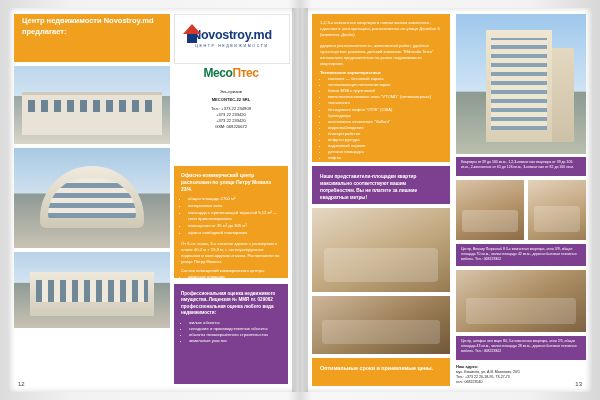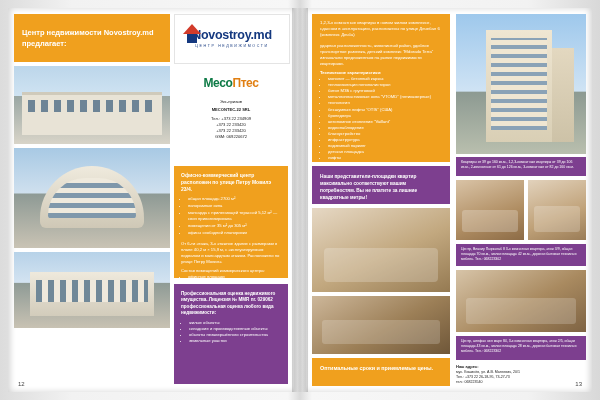--- a/index.html
+++ b/index.html
@@ -16,21 +16,21 @@
   .page.left{left:8px;width:286px;box-shadow:2px 0 6px rgba(0,0,0,.18) inset;}
   .page.right{left:306px;width:286px;box-shadow:-2px 0 6px rgba(0,0,0,.18) inset;}
   .gutter{position:absolute;left:292px;top:8px;width:16px;height:384px;
     background:linear-gradient(90deg,rgba(0,0,0,.18),rgba(0,0,0,.03) 35%,rgba(0,0,0,.05) 50%,rgba(0,0,0,.03) 65%,rgba(0,0,0,.18));}
   .pg-num{position:absolute;bottom:5px;font-size:6px;color:#444;}
   .pg-num.l{left:10px;}
   .pg-num.r{right:10px;}
 
   
   .l-head{position:absolute;left:6px;top:6px;width:156px;height:48px;background:#f0a01e;}
-  .l-head .t{color:#fff;font-size:7.5px;font-weight:bold;line-height:11px;padding:13px 8px;}
+  .l-head .t{color:#fff;font-size:7.5px;font-weight:bold;line-height:11px;padding:1px 8px;}
   .logo-box{position:absolute;left:166px;top:6px;width:114px;height:48px;background:#fff;border:1px solid #e4e4e4;}
   .logo-n{font-size:12.5px;font-weight:bold;color:#14387f;letter-spacing:-.3px;text-align:center;margin-top:13px;}
   .logo-sub{font-size:3.6px;color:#14387f;letter-spacing:1.6px;text-align:center;margin-top:2px;}
   .logo-house{position:absolute;left:8px;top:9px;width:0;height:0;border-left:9px solid transparent;border-right:9px solid transparent;border-bottom:10px solid #d23b2a;}
   .logo-house:after{content:"";position:absolute;left:-5px;top:10px;width:10px;height:9px;background:#14387f;}
 
   .photo{position:absolute;background:#9fb3c4;overflow:hidden;}
   .ph1{left:6px;top:58px;width:156px;height:78px;
     background:linear-gradient(180deg,#bcd6ea 0%,#cfe3f2 38%,#9aa7a4 39%,#d8d4c8 100%);}
   .ph1:before{content:"";position:absolute;left:8px;top:26px;width:140px;height:40px;background:#e8e3d6;border-top:3px solid #cfcabb;}
@@ -39,21 +39,21 @@
   .ph2{left:6px;top:140px;width:156px;height:100px;
     background:linear-gradient(180deg,#a8c9e4 0%,#cfe0ee 45%,#8e9a95 46%,#c9c3b4 100%);}
   .ph2:before{content:"";position:absolute;left:26px;top:18px;width:104px;height:62px;border-radius:52px 52px 6px 6px;background:linear-gradient(180deg,#efeadd,#cfc8b6);}
   .ph2:after{content:"";position:absolute;left:34px;top:30px;width:88px;height:40px;border-radius:44px 44px 3px 3px;background:repeating-linear-gradient(0deg,#7f98ab 0 5px,#efeadd 5px 10px);}
 
   .ph3{left:6px;top:244px;width:156px;height:76px;
     background:linear-gradient(180deg,#b7d2e8 0%,#d3e3f1 40%,#8f9b96 41%,#c8c2b3 100%);}
   .ph3:before{content:"";position:absolute;left:16px;top:20px;width:124px;height:44px;background:linear-gradient(180deg,#efe9dc,#d2ccbb);}
   .ph3:after{content:"";position:absolute;left:22px;top:28px;width:112px;height:22px;background:repeating-linear-gradient(90deg,#708898 0 6px,#efe9dc 6px 12px);}
 
-  .contact{position:absolute;left:166px;top:66px;width:114px;height:96px;background:#fff;}
+  .contact{position:absolute;left:166px;top:56px;width:114px;height:96px;background:#fff;}
   .c-logo{font-size:12px;font-weight:bold;color:#0e7a46;text-align:center;margin-top:2px;letter-spacing:-.4px;}
   .c-logo i{color:#e07f12;font-style:normal;}
   .c-text{font-size:4.1px;line-height:6.3px;color:#222;text-align:center;margin-top:9px;}
 
   .orange-box{position:absolute;left:166px;top:158px;width:114px;height:112px;background:#f0a01e;color:#fff;}
   .ob-t{font-size:5px;font-weight:bold;line-height:7px;padding:6px 7px 3px;}
   .ob-b{font-size:4.2px;line-height:6.1px;padding:0 7px;}
   .ob-b li{margin:0 0 1px;}
   .ob-b ul{margin:0;padding-left:7px;}
   .ob-c{font-size:4.2px;line-height:6px;padding:4px 7px 0;font-weight:bold;}

